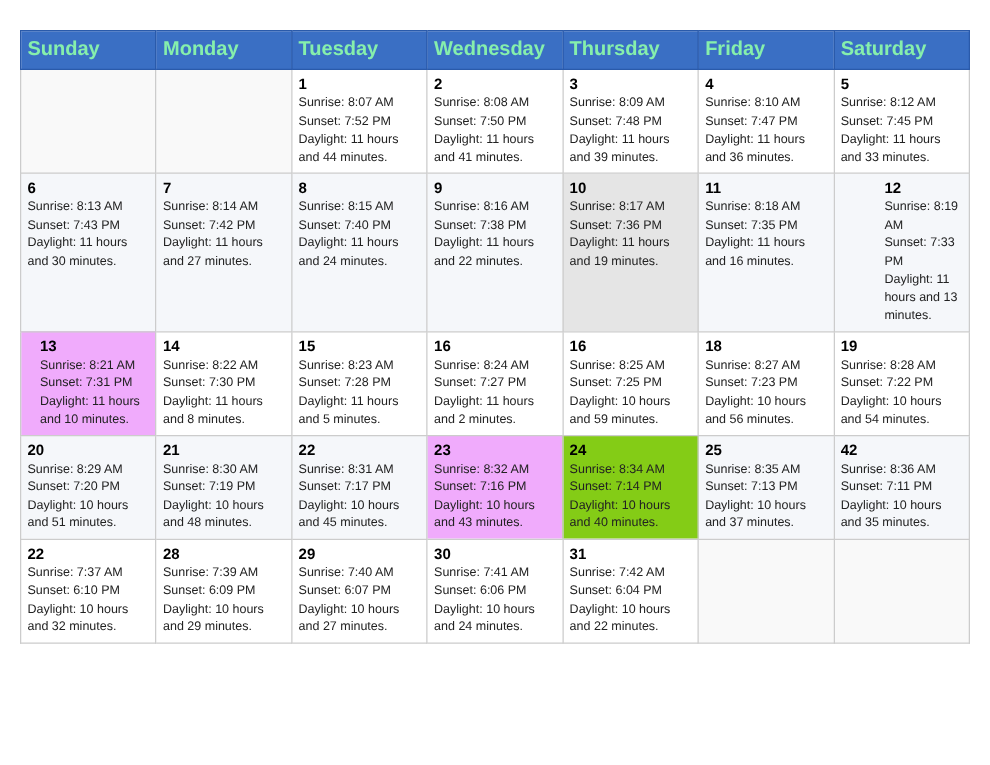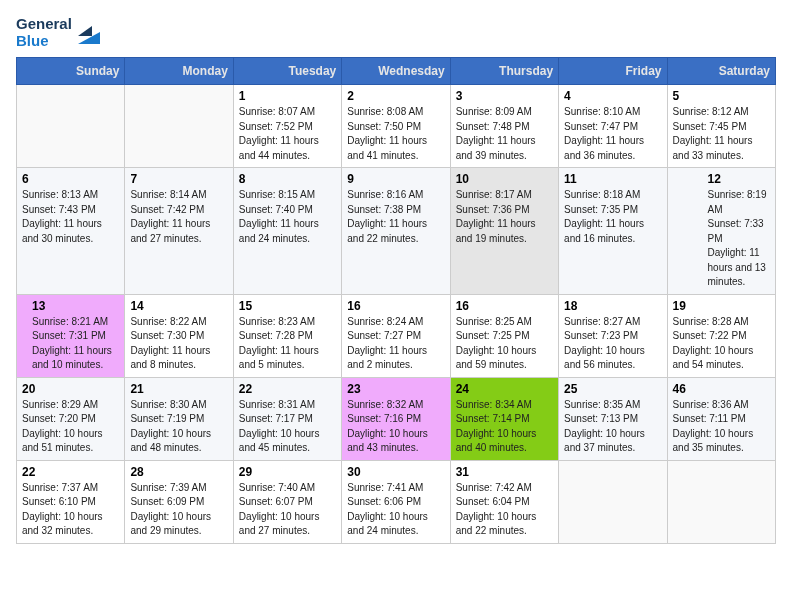--- a/index.html
+++ b/index.html
@@ -40,24 +40,24 @@
       margin-top: 2px;
     }
     .calendar {
       width: 100%;
       border-collapse: collapse;
       margin-top: 8px;
       font-size: 11px;
     }
     .calendar th {
       background: #3a6fc4;
-      color: #e5e5e5;
-      text-align: right;
+      color: #86efac;
+      text-align: left;
       padding: 6px 5px;
-      font-size: 12px;
+      font-size: 16px;
       font-weight: bold;
       border: 1px solid #2a5aaa;
     }
     .calendar td {
       border: 1px solid #ccc;
       vertical-align: top;
       padding: 4px 5px;
       width: 108px;
       min-height: 80px;
       background: #fff;
@@ -80,36 +80,20 @@
       line-height: 1.45;
     }
     .empty-cell {
       background: #f5f7fa;
     }
   </style>
 </head>
 <body>
 
 <div class="container">
-  <div class="header-top">
-    <div class="logo">
-    <div style="display:flex;flex-direction:column;line-height:1.1;margin-right:4px;">
-      <span style="font-size:15px;font-weight:bold;color:#1a3a5c;">General</span>
-      <span style="font-size:15px;font-weight:bold;color:#1a7acc;">Blue</span>
-    </div>
-    <svg width="22" height="22" viewBox="0 0 22 22">
-      <polygon points="0,22 22,10 22,22" fill="#1a7acc"></polygon>
-      <polygon points="0,14 14,4 14,14" fill="#1a3a5c"></polygon>
-    </svg>
-  </div>
-    <div class="title-block">
-      <div class="month-title"></div>
-      <div class="subtitle"></div>
-    </div>
-  </div>
 
   <table class="calendar">
     <thead>
       <tr id="weekday-header">
       <th>Sunday</th>
           <th>Monday</th>
           <th>Tuesday</th>
           <th>Wednesday</th>
           <th>Thursday</th>
           <th>Friday</th>
@@ -220,21 +204,21 @@
           </td>
           <td style="background: #84cc16;">
             <span class="day-num">24</span>
             <div class="cell-text">Sunrise: 8:34 AM<br>Sunset: 7:14 PM<br>Daylight: 10 hours and 40 minutes.</div>
           </td>
           <td style="background: rgb(245, 247, 250);">
             <span class="day-num">25</span>
             <div class="cell-text">Sunrise: 8:35 AM<br>Sunset: 7:13 PM<br>Daylight: 10 hours and 37 minutes.</div>
           </td>
           <td style="background: rgb(245, 247, 250);">
-            <span class="day-num">46</span>
+            <span class="day-num">42</span>
             <div class="cell-text">Sunrise: 8:36 AM<br>Sunset: 7:11 PM<br>Daylight: 10 hours and 35 minutes.</div>
           </td>
         </tr>
         <tr>
           <td style="background: rgb(255, 255, 255);">
             <span class="day-num">22</span>
             <div class="cell-text">Sunrise: 7:37 AM<br>Sunset: 6:10 PM<br>Daylight: 10 hours and 32 minutes.</div>
           </td>
           <td style="background: rgb(255, 255, 255);">
             <span class="day-num">28</span>

